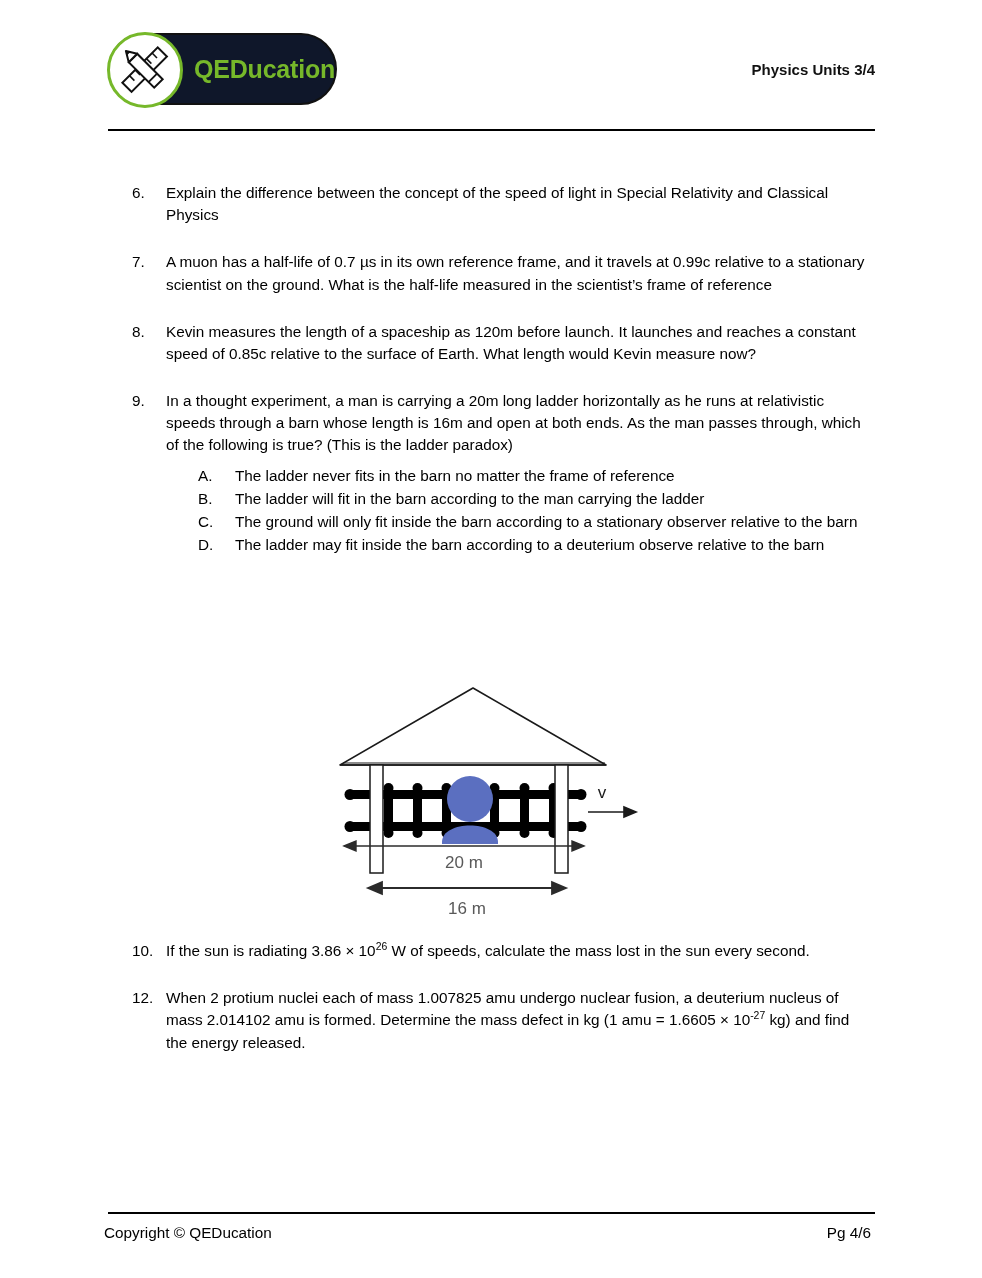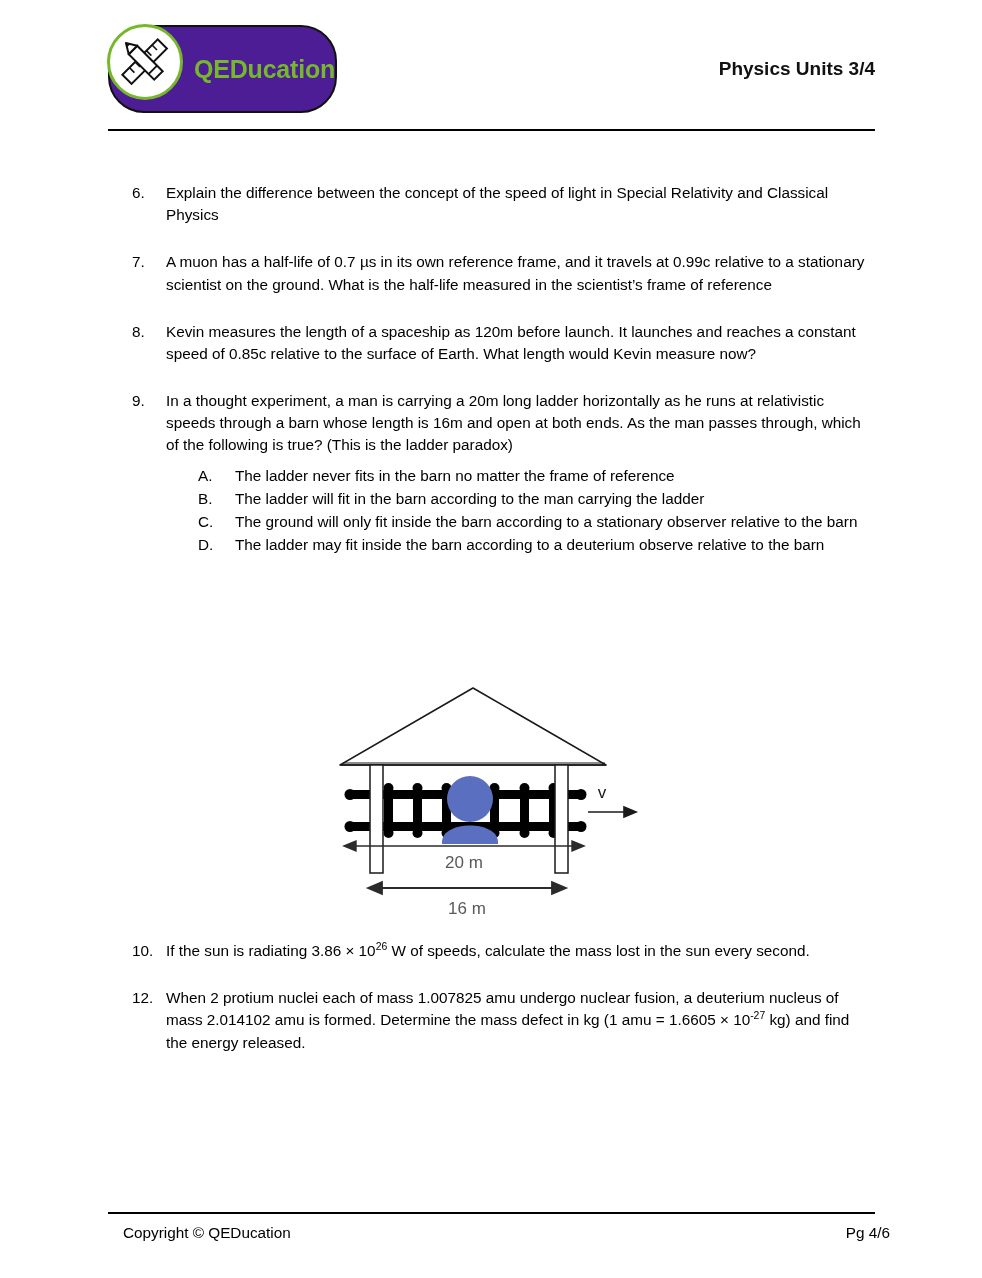--- a/index.html
+++ b/index.html
@@ -31,24 +31,24 @@
     width: 767px;
     height: 86px;
     display: flex;
     align-items: center;
     justify-content: space-between;
   }
 
   .logo-pill {
     position: relative;
     width: 229px;
-    height: 88px;
+    height: 72px;
     border: 2.5px solid #111111;
     border-radius: 36px;
-    background: #4c1d95;
+    background: #0f172a;
     display: flex;
     align-items: center;
     box-sizing: border-box;
   }
   .logo-badge {
     position: absolute;
     left: -3px;
     top: -3px;
     width: 76px;
     height: 76px;
@@ -64,21 +64,21 @@
   .logo-word {
     margin-left: 84px;
     font-size: 25px;
     font-weight: bold;
     color: #76b82a;
     letter-spacing: -0.2px;
     white-space: nowrap;
   }
 
   .doc-title {
-    font-size: 19px;
+    font-size: 15px;
     font-weight: bold;
     color: #111111;
     white-space: nowrap;
   }
 
   .rule-top {
     position: absolute;
     left: 108px;
     top: 129px;
     width: 767px;
@@ -140,21 +140,21 @@
   .rule-bottom {
     position: absolute;
     left: 108px;
     top: 1212px;
     width: 767px;
     height: 0;
     border-top: 2.5px solid #000000;
   }
   .footer {
     position: absolute;
-    left: 123px;
+    left: 104px;
     top: 1224px;
     width: 767px;
     display: flex;
     align-items: center;
     justify-content: space-between;
     font-size: 15.3px;
   }
 </style>
 </head>
 <body>

